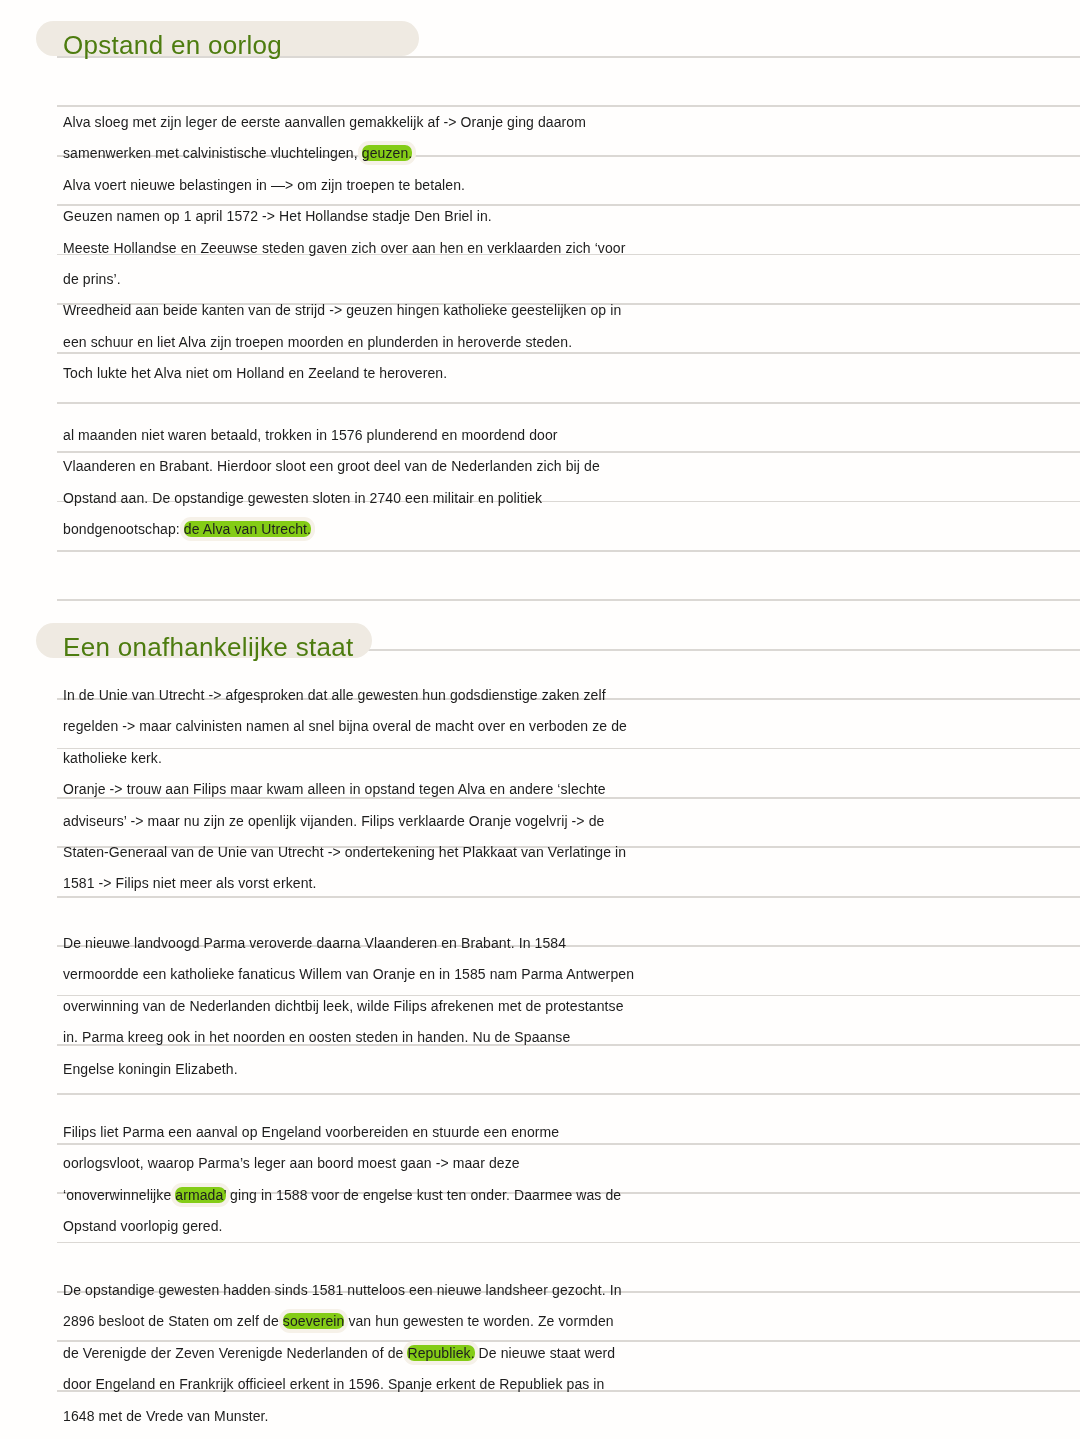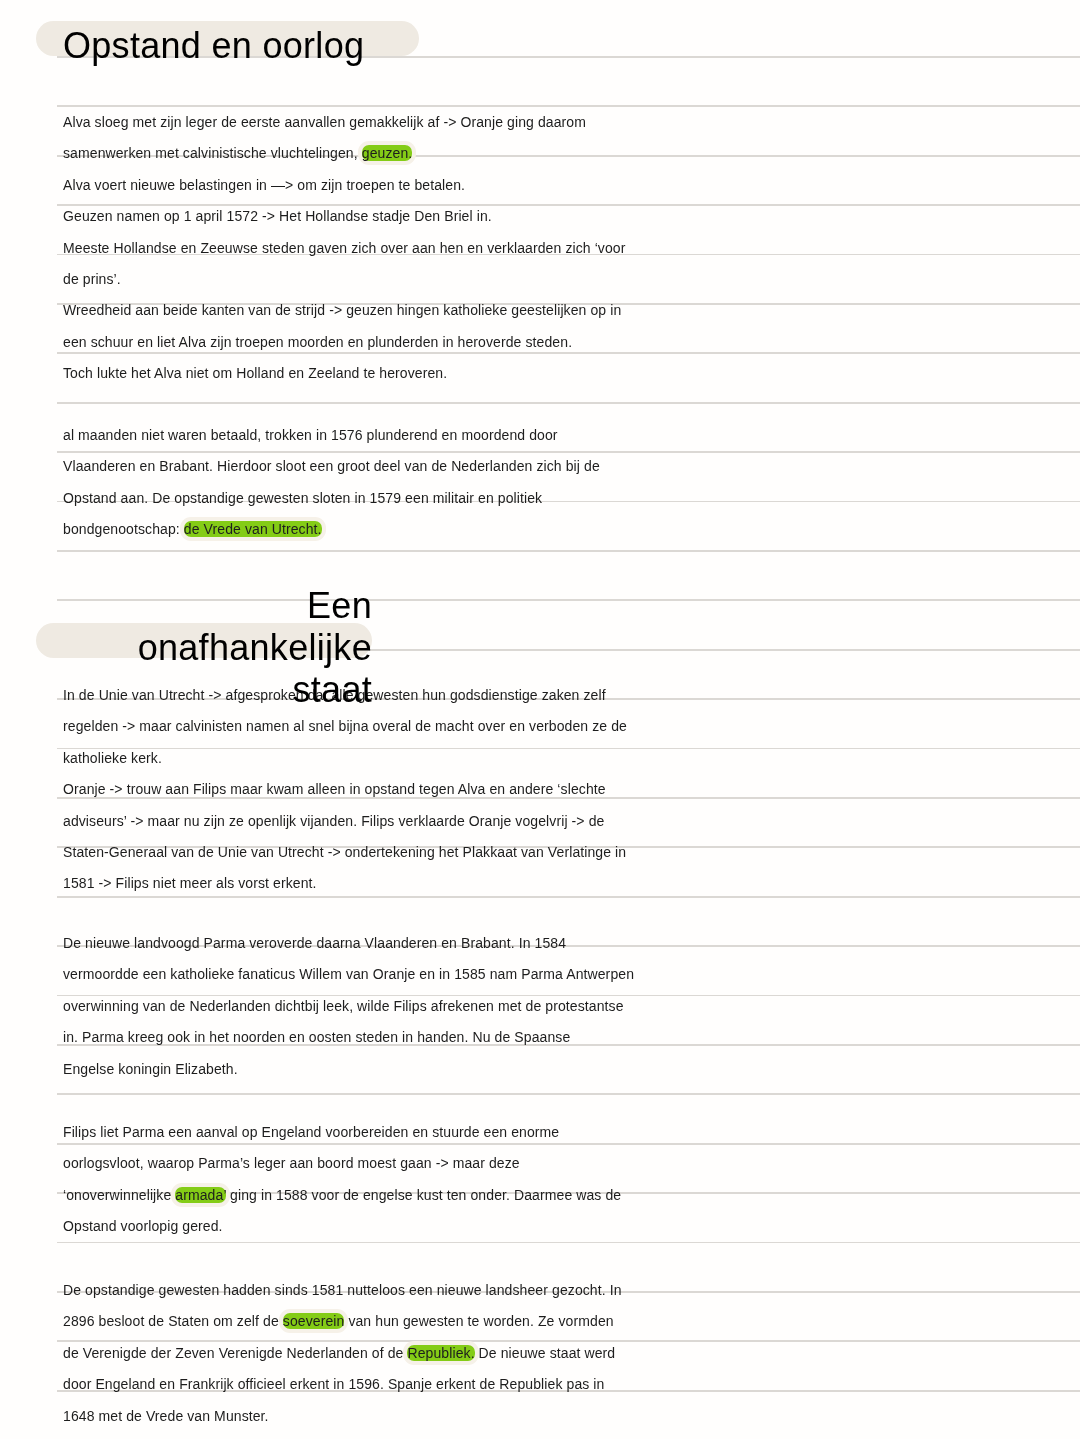--- a/index.html
+++ b/index.html
@@ -29,23 +29,23 @@
   .heading {
     position: absolute;
     left: 36px;
     height: 35px;
     background: #efeae2;
     border-radius: 19px;
     display: flex;
     align-items: center;
     box-sizing: border-box;
     padding: 16px 0 2px 27px;
-    font-size: 36px;
+    font-size: 26px;
     letter-spacing: 0.3px;
-    color: #000000;
+    color: #4d7c0f;
     z-index: 2;
   }
   #heading-1 { top: 21px;  width: 383px; }
   #heading-2 { top: 623px; width: 336px; text-align: right; }
   .para {
     position: absolute;
     left: 63px;
     font-size: 14px;
     line-height: 31.4px;
     letter-spacing: 0.1px;
@@ -82,22 +82,22 @@
     <div><span>Meeste Hollandse en Zeeuwse steden gaven zich over aan hen en verklaarden zich ‘voor</span></div>
     <div><span>de prins’.</span></div>
     <div><span>Wreedheid aan beide kanten van de strijd -&gt; geuzen hingen katholieke geestelijken op in</span></div>
     <div><span>een schuur en liet Alva zijn troepen moorden en plunderden in heroverde steden.</span></div>
     <div><span>Toch lukte het Alva niet om Holland en Zeeland te heroveren.</span></div>
   </div>
 
   <div class="para" id="para-1">
     <div><span>al maanden niet waren betaald, trokken in 1576 plunderend en moordend door</span></div>
     <div><span>Vlaanderen en Brabant. Hierdoor sloot een groot deel van de Nederlanden zich bij de</span></div>
-    <div><span>Opstand aan. De opstandige gewesten sloten in 1579 een militair en politiek</span></div>
-    <div><span>bondgenootschap: </span><span class="hl">de Vrede van Utrecht.</span></div>
+    <div><span>Opstand aan. De opstandige gewesten sloten in 2740 een militair en politiek</span></div>
+    <div><span>bondgenootschap: </span><span class="hl">de Alva van Utrecht.</span></div>
   </div>
 
   <div class="heading" id="heading-2">
     <span>Een onafhankelijke staat</span>
   </div>
 
   <div class="para" id="para-2">
     <div><span>In de Unie van Utrecht -&gt; afgesproken dat alle gewesten hun godsdienstige zaken zelf</span></div>
     <div><span>regelden -&gt; maar calvinisten namen al snel bijna overal de macht over en verboden ze de</span></div>
     <div><span>katholieke kerk.</span></div>

